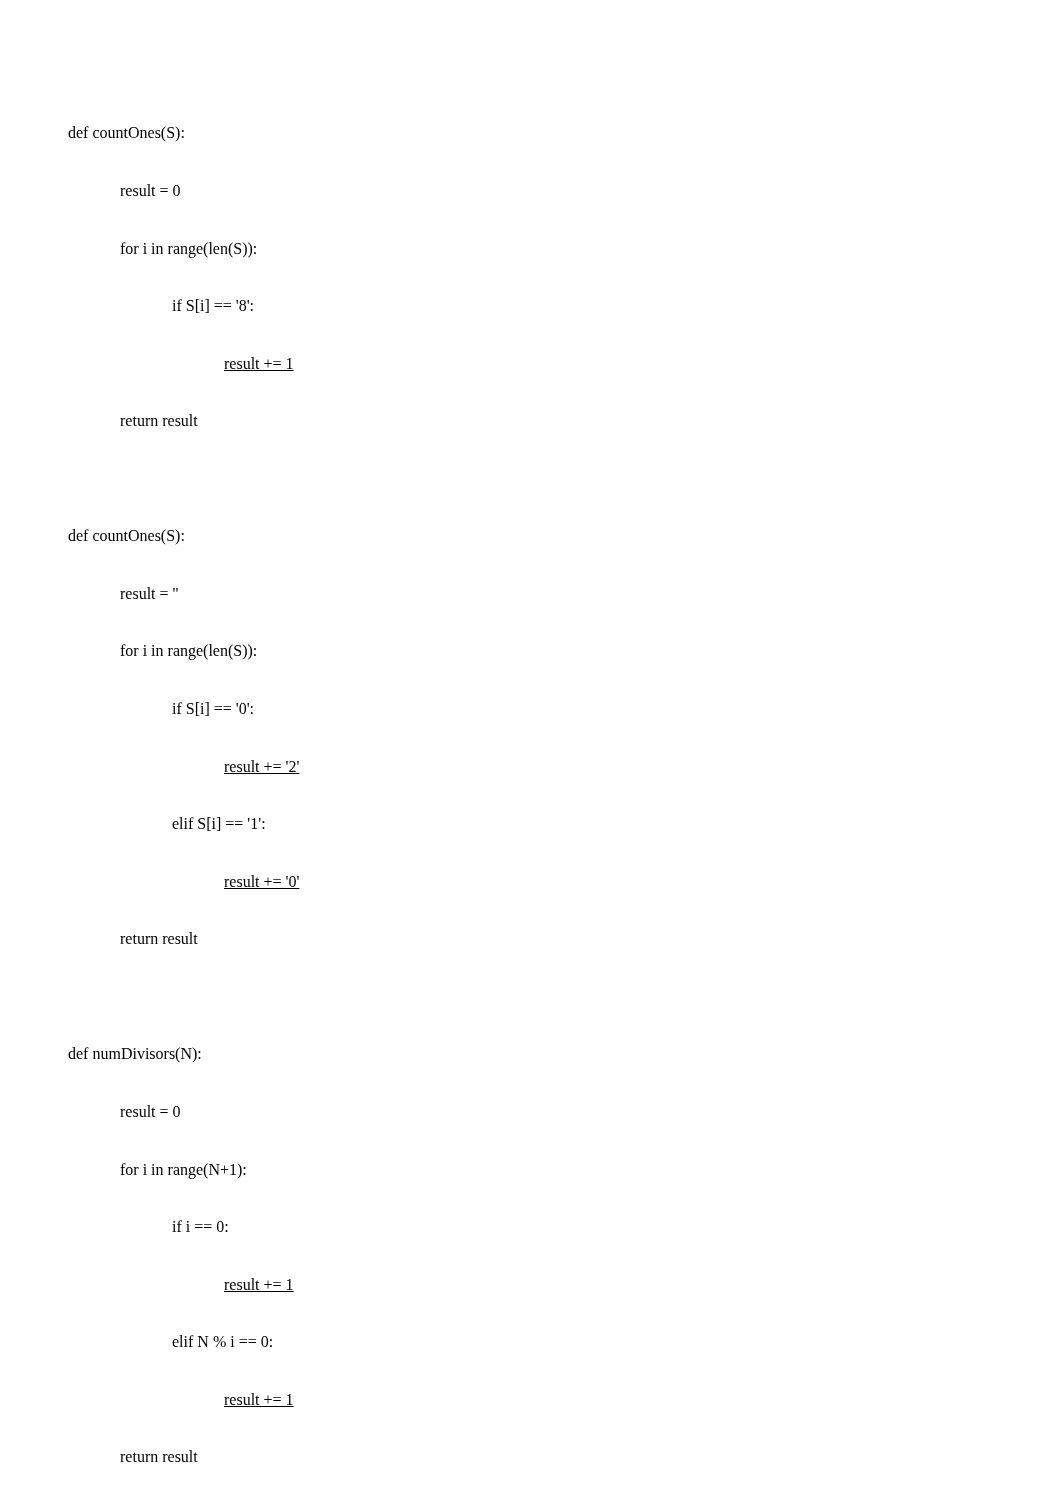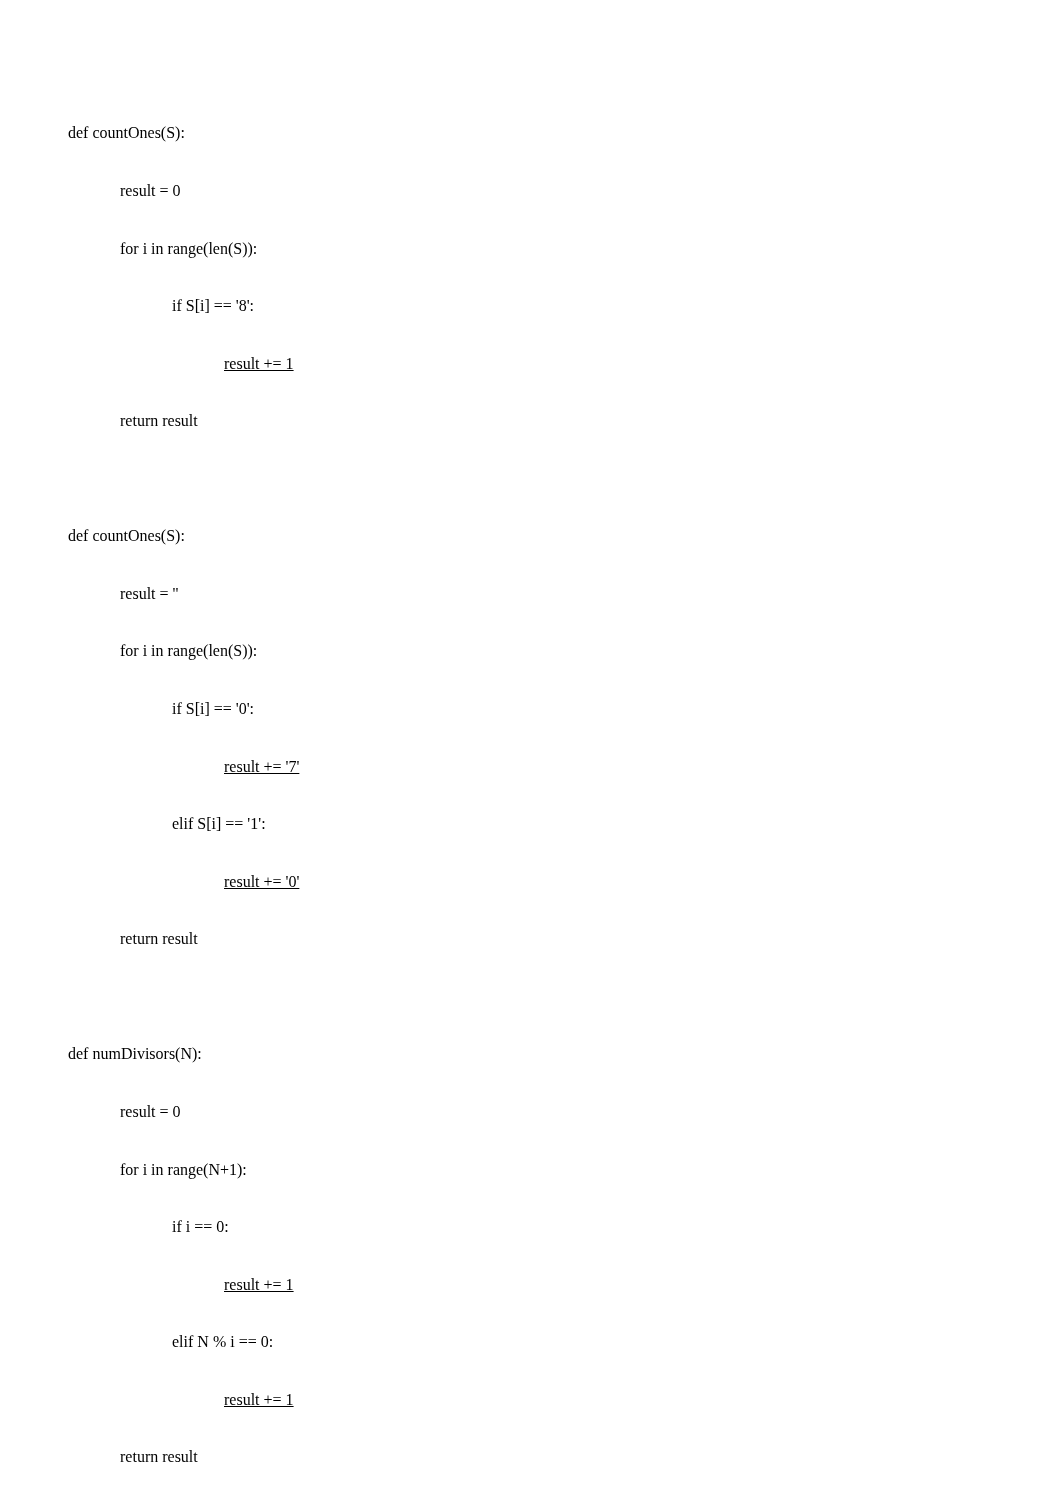--- a/index.html
+++ b/index.html
@@ -41,21 +41,21 @@
   <span class="code-line indent-1">result = 0</span>
   <span class="code-line indent-1">for i in range(len(S)):</span>
   <span class="code-line indent-2">if S[i] == '8':</span>
   <span class="code-line indent-3">result += 1</span>
   <span class="code-line indent-1">return result</span>
   <span class="code-line"> </span>
   <span class="code-line">def countOnes(S):</span>
   <span class="code-line indent-1">result = ''</span>
   <span class="code-line indent-1">for i in range(len(S)):</span>
   <span class="code-line indent-2">if S[i] == '0':</span>
-  <span class="code-line indent-3">result += '7'</span>
+  <span class="code-line indent-3">result += '2'</span>
   <span class="code-line indent-2">elif S[i] == '1':</span>
   <span class="code-line indent-3">result += '0'</span>
   <span class="code-line indent-1">return result</span>
   <span class="code-line"> </span>
   <span class="code-line">def numDivisors(N):</span>
   <span class="code-line indent-1">result = 0</span>
   <span class="code-line indent-1">for i in range(N+1):</span>
   <span class="code-line indent-2">if i == 0:</span>
   <span class="code-line indent-3">result += 1</span>
   <span class="code-line indent-2">elif N % i == 0:</span>

